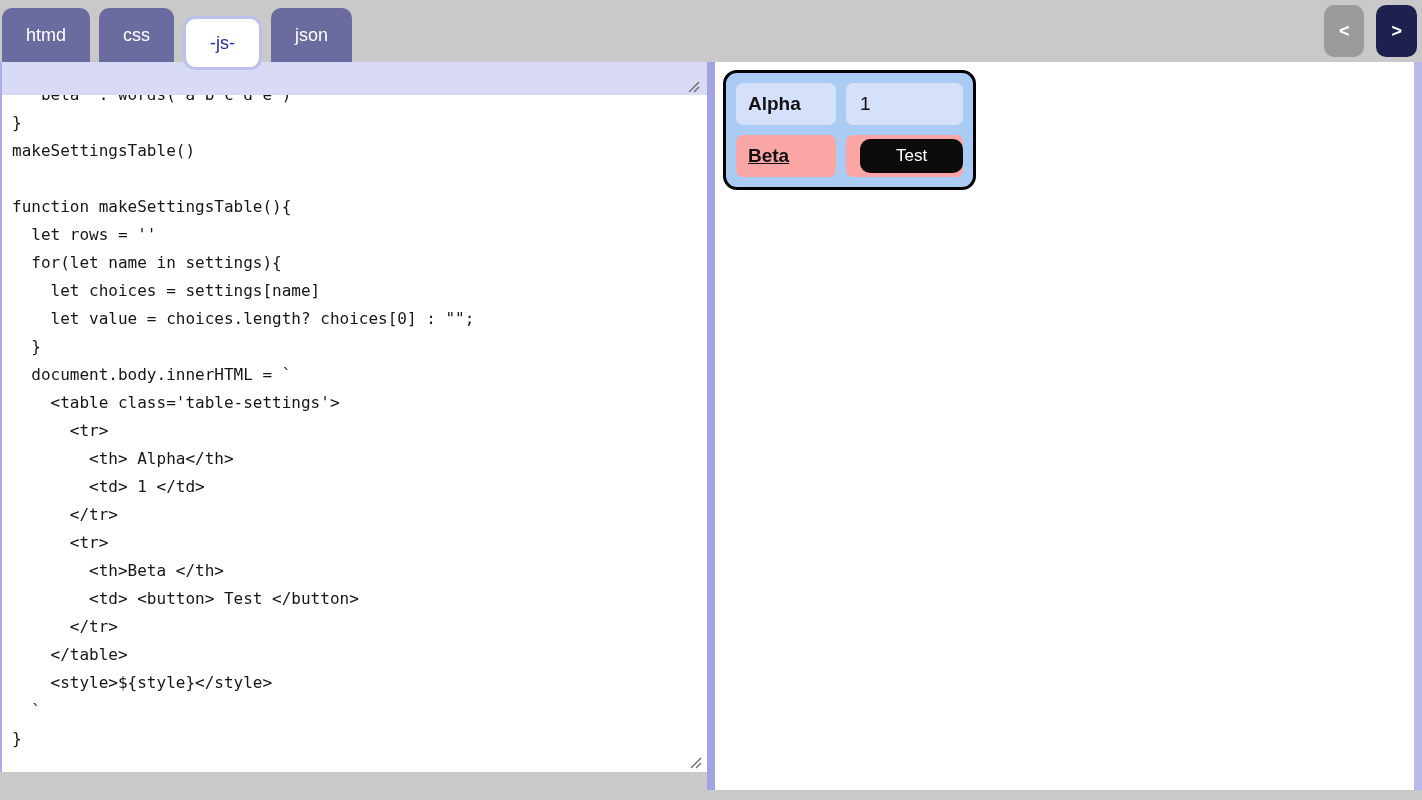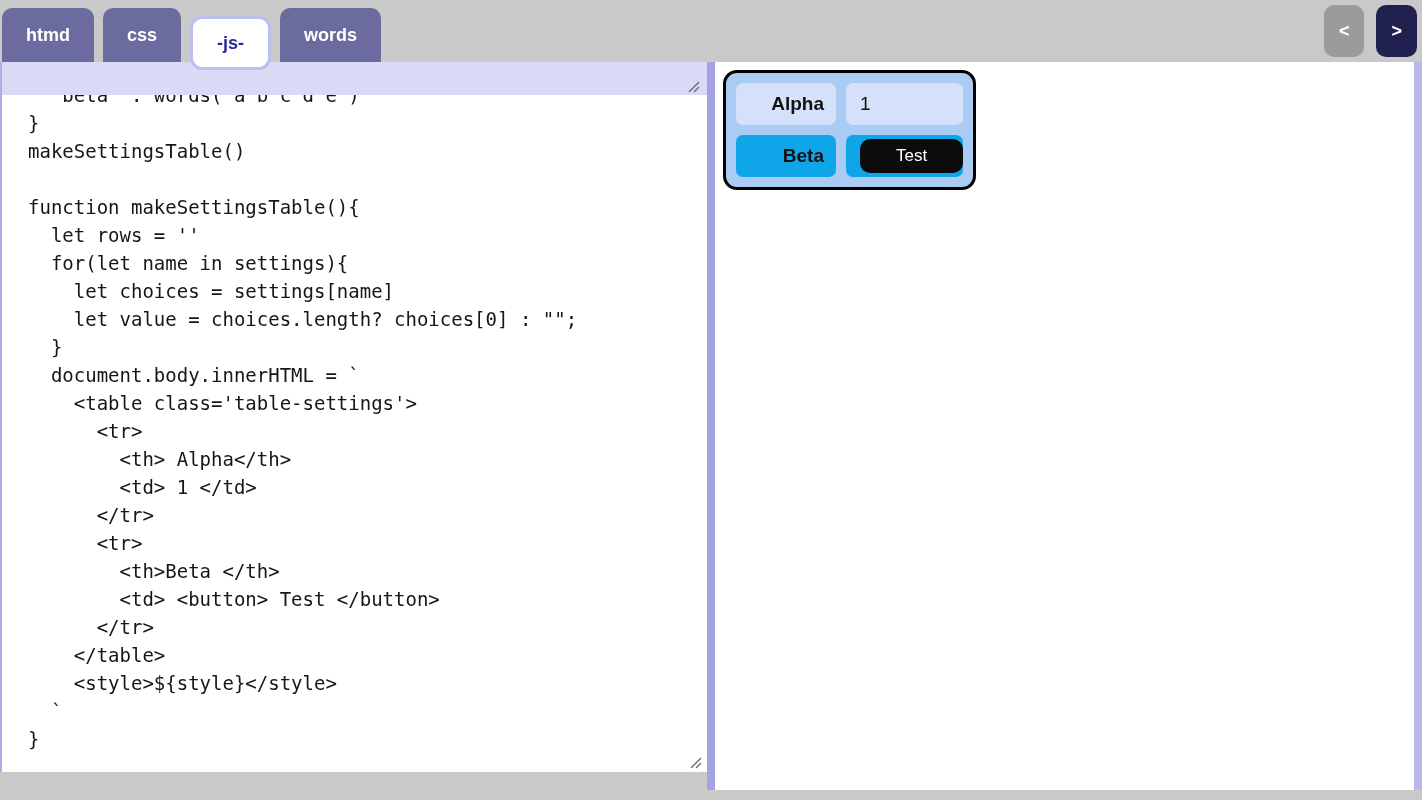--- a/index.html
+++ b/index.html
@@ -18,21 +18,21 @@
   }
   .tabs {
     position: absolute; left: 2px; bottom: 0;
     display: flex; align-items: flex-end; gap: 9px;
   }
   .tab {
     box-sizing: border-box;
     height: 54px; padding: 0 24px;
     display: flex; align-items: center; justify-content: flex-start;
     background: #6b6b9f; color: #ffffff;
-    font-weight: bold; font-size: 18px;
+    font-weight: normal; font-size: 18px;
     border-radius: 10px 10px 0 0;
     cursor: pointer;
   }
   .tab.active {
     height: 54px; margin-bottom: -8px;
     background: #ffffff; color: #2a2aa0;
     border: 3px solid #bcc0ec;
     border-radius: 12px;
     position: relative; z-index: 5;
   }
@@ -72,24 +72,24 @@
     cursor: text;
   }
   .code-viewport {
     position: relative;
     height: 677px;
     background: #ffffff;
     overflow: hidden;
     cursor: text;
   }
   .code-pre {
-    margin: -14px 0 0 16px;
+    margin: -14px 0 0 0;
     padding: 0 18px 0 10px;
     font-family: "DejaVu Sans Mono", monospace;
-    font-size: 19px; line-height: 28px;
+    font-size: 16px; line-height: 28px;
     color: #161616;
     white-space: pre;
   }
   .grip {
     position: absolute; width: 13px; height: 13px;
   }
   .grip-dataline { right: 7px; bottom: 2px; }
   .grip-code { right: 5px; bottom: 3px; }
 
   
@@ -113,27 +113,27 @@
     border: 3px solid #000000;
     border-radius: 14px;
   }
   .settings-table th, .settings-table td {
     box-sizing: border-box;
     height: 42px;
     border-radius: 7px;
     font-size: 19px; color: #111111;
   }
   .settings-table th {
-    font-weight: bold; width: 100px; text-align: right; padding: 8px 12px;
+    font-weight: bold; width: 100px; text-align: left; padding: 8px 12px;
   }
   .settings-table td {
     font-weight: normal; width: 98px; text-align: left; padding: 0 0 0 14px;
   }
   .row-odd th, .row-odd td { background: #d5e0fa; }
-  .row-even th, .row-even td { background: #0ea5e9; }
+  .row-even th, .row-even td { background: #fca5a5; text-decoration: underline; }
   .test-btn {
     background: #0c0c0c; color: #ffffff;
     border: 0; border-radius: 10px;
     font-family: "Liberation Sans", sans-serif;
     font-size: 17px;
     padding: 7px 36px;
     cursor: pointer;
   }
 </style>
 </head>
@@ -146,21 +146,21 @@
       <div class="tab">
           <span>htmd</span>
         </div>
       <div class="tab">
           <span>css</span>
         </div>
       <div class="tab active">
           <span>-js-</span>
         </div>
       <div class="tab">
-          <span>words</span>
+          <span>json</span>
         </div>
     </div>
     <div class="pager">
       <button class="navbtn prev">&lt;</button>
       <button class="navbtn next">&gt;</button>
     </div>
   </div>
 
   <div class="left-pane">
     <div class="data-line">

